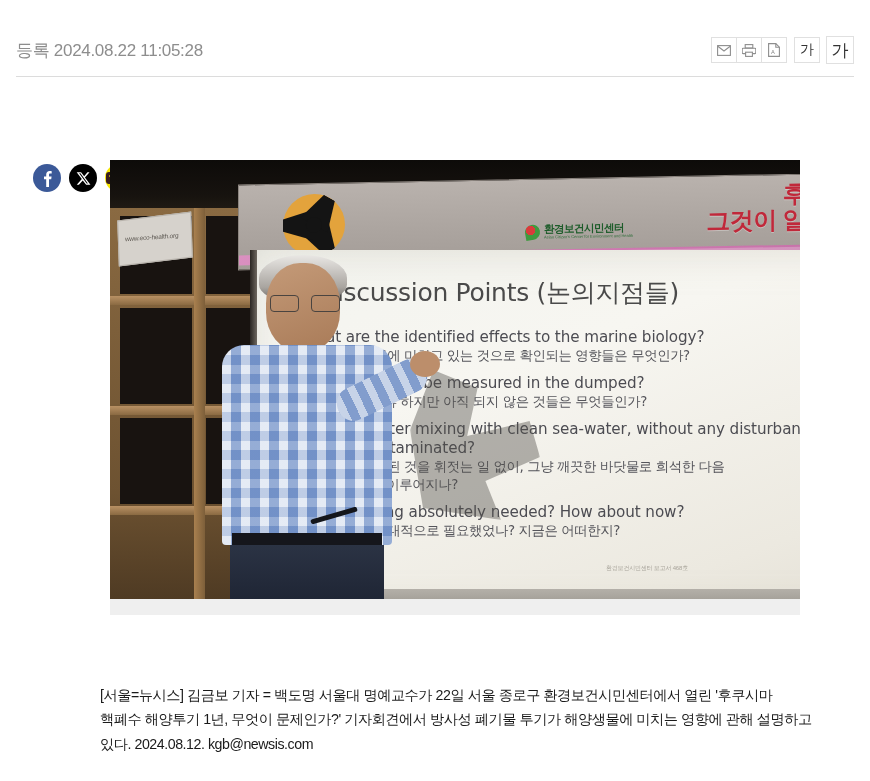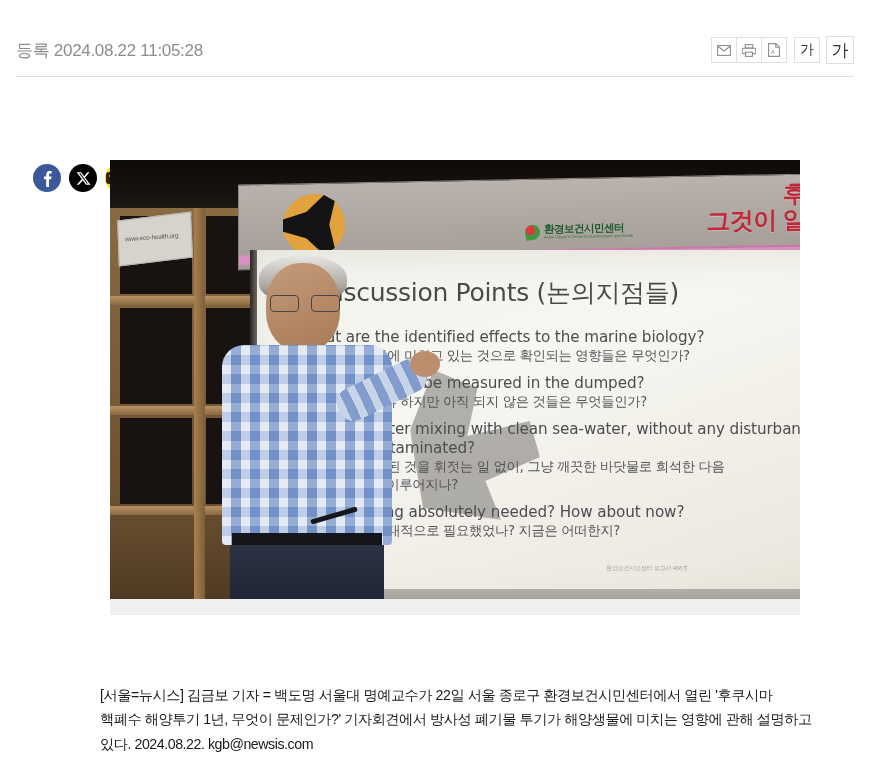--- a/index.html
+++ b/index.html
@@ -573,13 +573,13 @@
     <div class="sp-arm"></div>
     <div class="sp-hand"></div>
     <div class="sp-pointer"></div>
     <div class="sp-belt"></div>
     <div class="sp-pants"></div>
   </div>
 
   <div class="photo-floor"></div>
 </div>
 
-<div class="caption">[서울=뉴시스] 김금보 기자 = 백도명 서울대 명예교수가 22일 서울 종로구 환경보건시민센터에서 열린 '후쿠시마 핵폐수 해양투기 1년, 무엇이 문제인가?' 기자회견에서 방사성 폐기물 투기가 해양생물에 미치는 영향에 관해 설명하고 있다. 2024.08.22. kgb@newsis.com</div>
+<div class="caption">[서울=뉴시스] 김금보 기자 = 백도명 서울대 명예교수가 22일 서울 종로구 환경보건시민센터에서 열린 '후쿠시마 핵폐수 해양투기 1년, 무엇이 문제인가?' 기자회견에서 방사성 폐기물 투기가 해양생물에 미치는 영향에 관해 설명하고 있다. 2024.08.12. kgb@newsis.com</div>
 
 </body></html>

